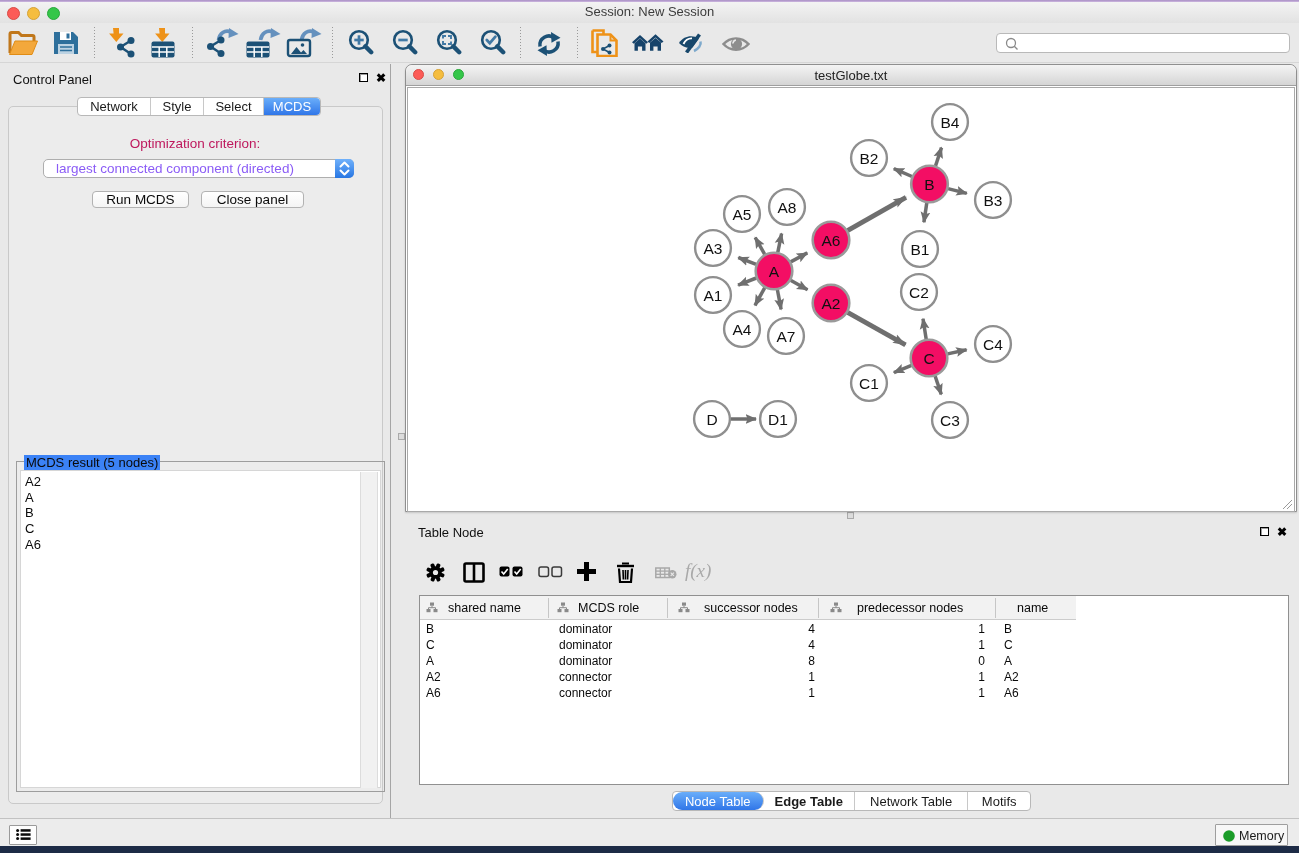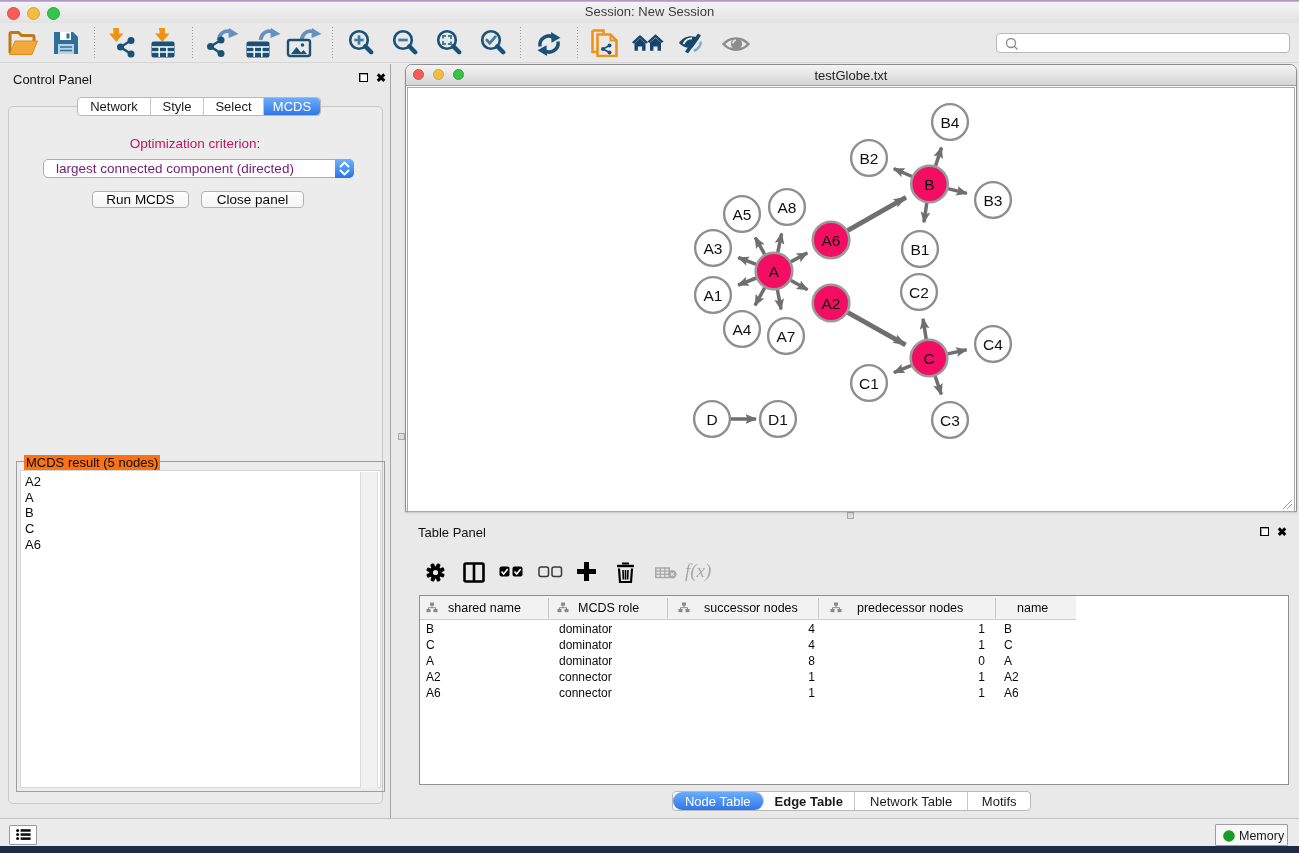--- a/index.html
+++ b/index.html
@@ -18,26 +18,26 @@
 #cpanel { left:0; top:64px; width:391px; height:754px; background:#e9e9e9; border-right:1px solid #a5a5a5; }
 #cpanel .hdr { position:absolute; left:13px; top:8px; font-size:13px; color:#111; }
 .sq { position:absolute; width:9px; height:9px; border:1.5px solid #000; background:#fff; box-shadow:1px 1px 0 #9a9a9a inset; }
 .xx { position:absolute; font-size:12px; font-weight:bold; color:#000; line-height:10px; }
 #cptabs { position:absolute; left:77px; top:33px; width:244px; height:19px; background:#fff; border:1px solid #b8b8b8; border-radius:4px; display:flex; font-size:13px; color:#1a1a1a; }
 #cptabs div { border-right:1px solid #c8c8c8; display:flex; align-items:center; justify-content:center; }
 #cptabs div:last-child { border-right:none; }
 #cptabs .sel { background:linear-gradient(#6aaefa,#3076e8); color:#fff; border-radius:0 4px 4px 0; }
 #cpinner { position:absolute; left:8px; top:42px; width:375px; height:698px; background:#ececec; border:1px solid #c9c9c9; border-radius:5px; }
 #optlabel { position:absolute; left:0; width:100%; top:72px; text-align:center; font-size:13.5px; color:#be185d; }
-#dropdown { position:absolute; left:43px; top:95px; width:311px; height:19px; background:#fff; border:1px solid #aeaeae; border-radius:5px; font-size:13.5px; color:#701a75; }
+#dropdown { position:absolute; left:43px; top:95px; width:311px; height:19px; background:#fff; border:1px solid #aeaeae; border-radius:5px; font-size:13.5px; color:#8b5cf6; }
 #dropdown .txt { position:absolute; left:12px; top:1px; }
 #dropdown .step { position:absolute; right:-1px; top:-1px; width:19px; height:19px; background:linear-gradient(#70b1fb,#2776e3); border-radius:0 5px 5px 0; }
 .btn { position:absolute; height:17px; background:linear-gradient(#ffffff,#f4f4f4); border:1px solid #b2b2b2; border-radius:4px; font-size:13.5px; color:#0a0a0a; text-align:center; line-height:15px; }
 #fieldset { position:absolute; left:16px; top:397px; width:369px; height:331px; border:1px solid #9d9d9d; }
-#fieldlegend { position:absolute; left:7px; top:-7px; background:#f97316; padding:0 2px; font-size:13px; color:#0a0a0a; }
+#fieldlegend { position:absolute; left:7px; top:-7px; background:#3b82f6; padding:0 2px; font-size:13px; color:#0a0a0a; }
 #mcdslist { position:absolute; left:3px; top:8px; width:361px; height:318px; background:#fff; border:1px solid #d6d6d6; font-size:13px; color:#0a0a0a; }
 #mcdslist .items { position:absolute; left:4px; top:3px; line-height:15.7px; }
 #mcdslist .sb { position:absolute; right:2px; top:1px; width:18px; height:316px; background:#f1f1f1; border-left:1px solid #dcdcdc; border-right:1px solid #dcdcdc; }
 
 #netwin { left:405px; top:64px; width:892px; height:448px; background:#fff; border:1px solid #8f8f8f; border-radius:7px 7px 0 0; box-shadow:0 1px 2px rgba(0,0,0,0.15); }
 #netwin .tbar { position:absolute; left:0; top:0; width:100%; height:21px; background:linear-gradient(#f4f4f4,#d5d5d5); border-bottom:1px solid #9f9f9f; border-radius:7px 7px 0 0; }
 #netwin .tbar .title { position:absolute; left:0; right:0; top:3px; text-align:center; font-size:13px; color:#222; }
 #canvas { position:absolute; left:1px; top:22px; width:888px; height:425px; background:#fff; border:1px solid #a9a9a9; }
 .e { stroke:#6f6f6f; stroke-width:3.5; }
 .me { stroke:#6f6f6f; stroke-width:4.8; }
@@ -328,21 +328,21 @@
     <text x="304.0" y="336.5" class="nl">D</text>
     <text x="370.0" y="336.5" class="nl">D1</text>
   </svg>
   <svg width="11" height="11" viewBox="0 0 11 11" style="position:absolute;right:1px;bottom:1px;">
     <line x1="1" y1="10" x2="10" y2="1" stroke="#9a9a9a" stroke-width="1"></line>
     <line x1="5" y1="10" x2="10" y2="5" stroke="#9a9a9a" stroke-width="1"></line>
   </svg>
   </div>
 </div>
 <div class="abs" id="tpanel">
-  <div class="hdr">Table Panel</div>
+  <div class="hdr">Table Node</div>
   <div class="sq" style="left:855px;top:7px;"></div>
   <div class="xx" style="left:872px;top:7px;">✖</div>
   <div id="ttoolbar">
       <svg style="position:absolute;left:7px;top:6px" width="19" height="19" viewBox="0 0 19 19">
         <circle cx="9.5" cy="9.5" r="6.2" fill="#000"></circle>
         <circle cx="9.5" cy="9.5" r="2.6" fill="#e9e9e9"></circle>
         <rect x="-2" y="-9.4" width="4" height="4.6" rx="1.4" fill="#000" transform="translate(9.5,9.5) rotate(22)"></rect>
         <rect x="-2" y="-9.4" width="4" height="4.6" rx="1.4" fill="#000" transform="translate(9.5,9.5) rotate(67)"></rect>
         <rect x="-2" y="-9.4" width="4" height="4.6" rx="1.4" fill="#000" transform="translate(9.5,9.5) rotate(112)"></rect>
         <rect x="-2" y="-9.4" width="4" height="4.6" rx="1.4" fill="#000" transform="translate(9.5,9.5) rotate(157)"></rect>

